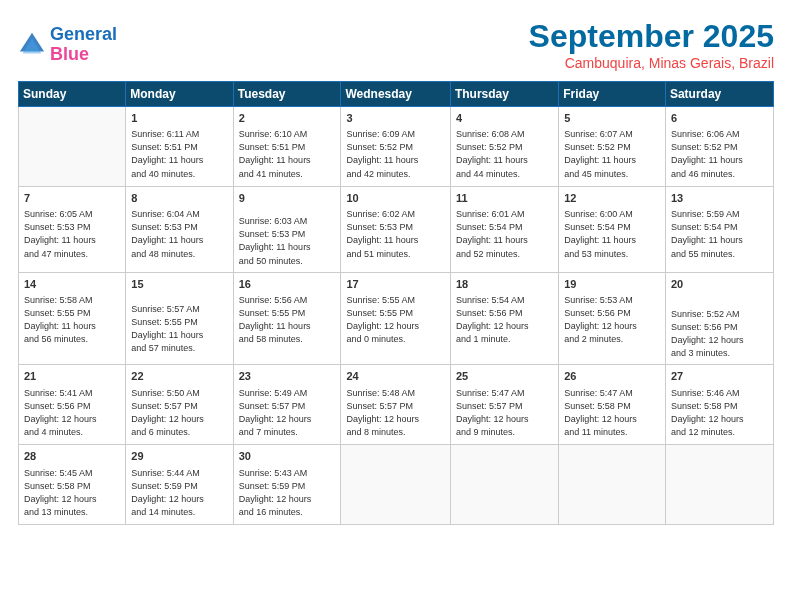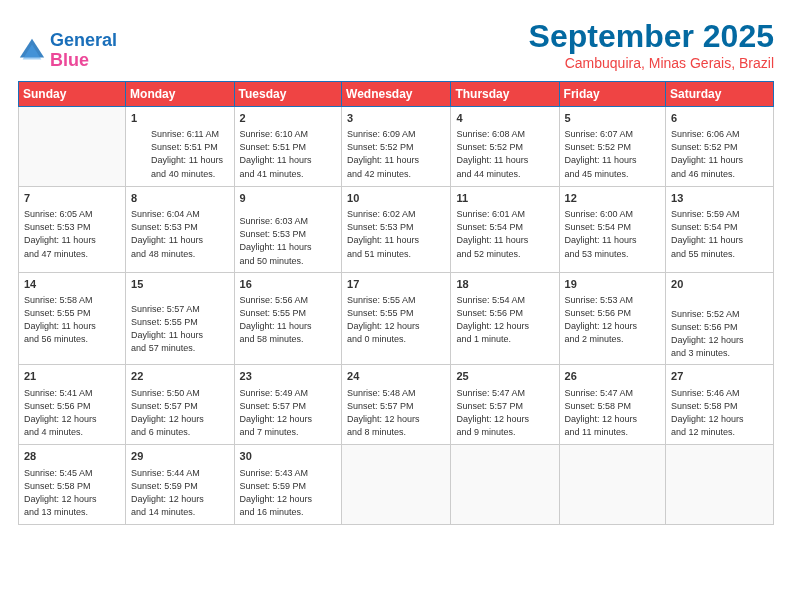--- a/index.html
+++ b/index.html
@@ -11,21 +11,21 @@
       overflow: hidden;
     }
     .page {
       width: 792px;
       height: 612px;
       padding: 18px 18px 10px 18px;
     }
     .header {
       display: flex;
       justify-content: space-between;
-      align-items: flex-end;
+      align-items: center;
       margin-bottom: 10px;
     }
     .logo {
       display: flex;
       align-items: center;
     }
     .logo-text {
       font-size: 18px;
       font-weight: bold;
       color: #333;
@@ -50,21 +50,21 @@
     .location {
       font-size: 14px;
       color: #ef4444;
     }
     .calendar {
       width: 100%;
       border-collapse: collapse;
       font-size: 10px;
     }
     .calendar thead tr th {
-      background-color: #ef4444;
+      background-color: #0c4a6e;
       color: #fff;
       padding: 5px 4px;
       text-align: left;
       font-size: 12px;
       font-weight: bold;
       border: 1px solid #1a6fba;
       margin-top: 40px;
     }
     .calendar tbody tr td {
       border: 1px solid #ccc;
@@ -124,21 +124,21 @@
           <th>Thursday</th>
           <th>Friday</th>
           <th>Saturday</th>
         </tr>
     </thead>
     <tbody id="calendar-body">
         <tr>
           <td class="empty"></td>
           <td>
             <span class="day-num">1</span>
-            <div class="day-info" style="white-space: pre-line; margin-left: 20px;">Sunrise: 6:11 AM
+            <div class="day-info" style="white-space: pre-line;">Sunrise: 6:11 AM
 Sunset: 5:51 PM
 Daylight: 11 hours
 and 40 minutes.</div>
           </td>
           <td>
             <span class="day-num">2</span>
             <div class="day-info" style="white-space: pre-line;">Sunrise: 6:10 AM
 Sunset: 5:51 PM
 Daylight: 11 hours
 and 41 minutes.</div>

